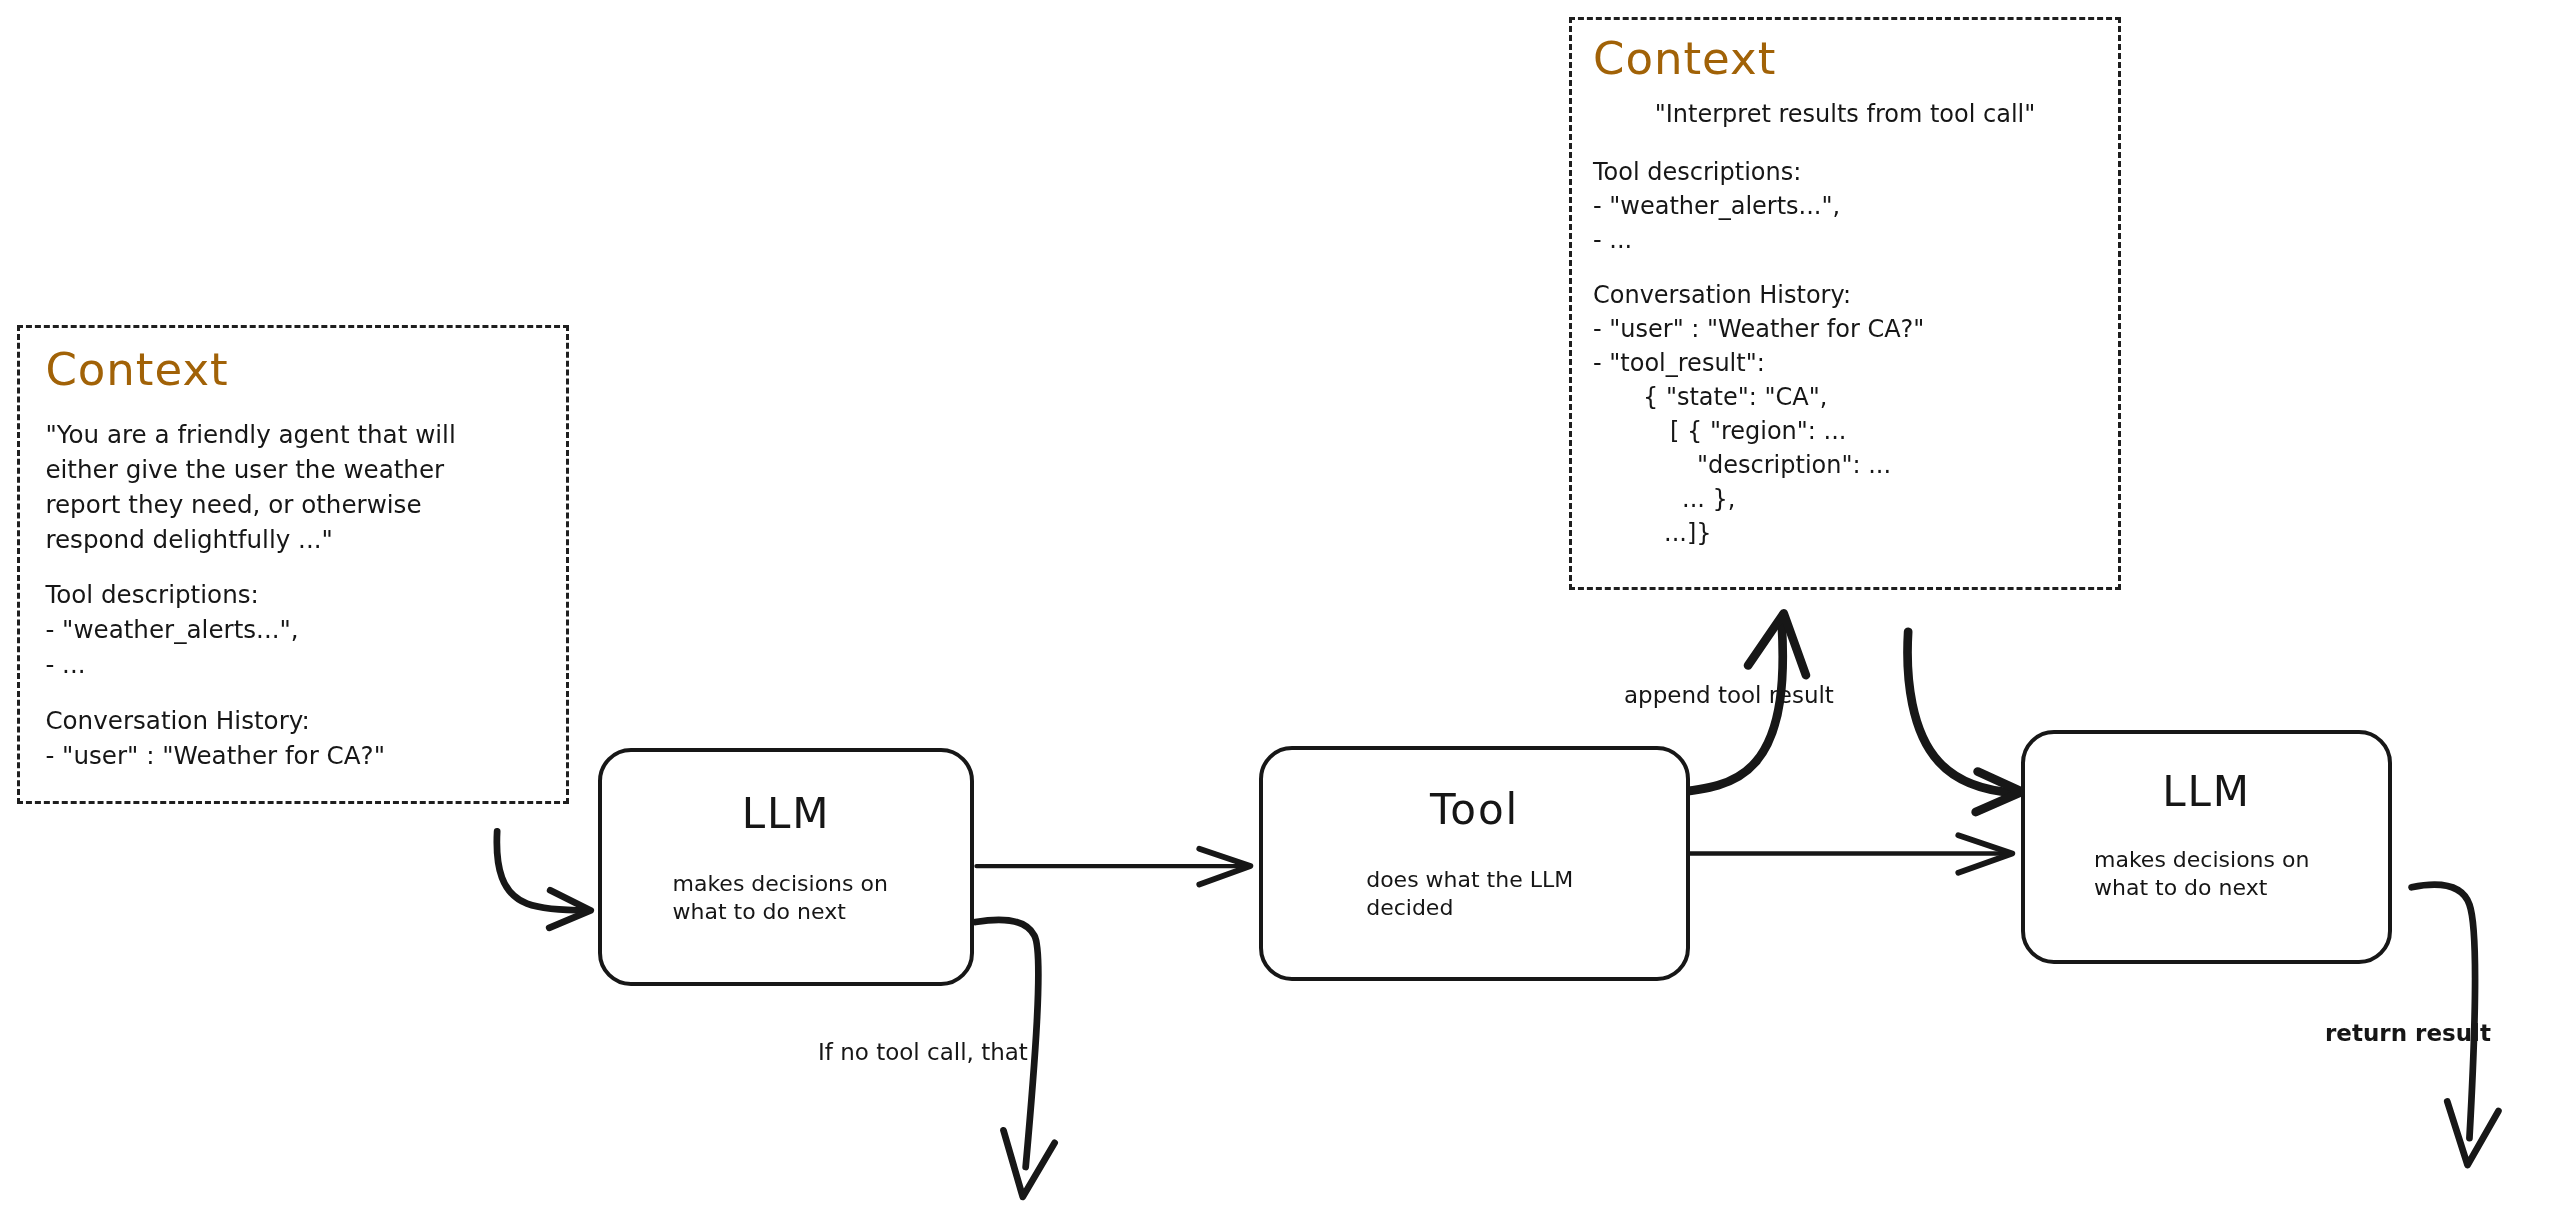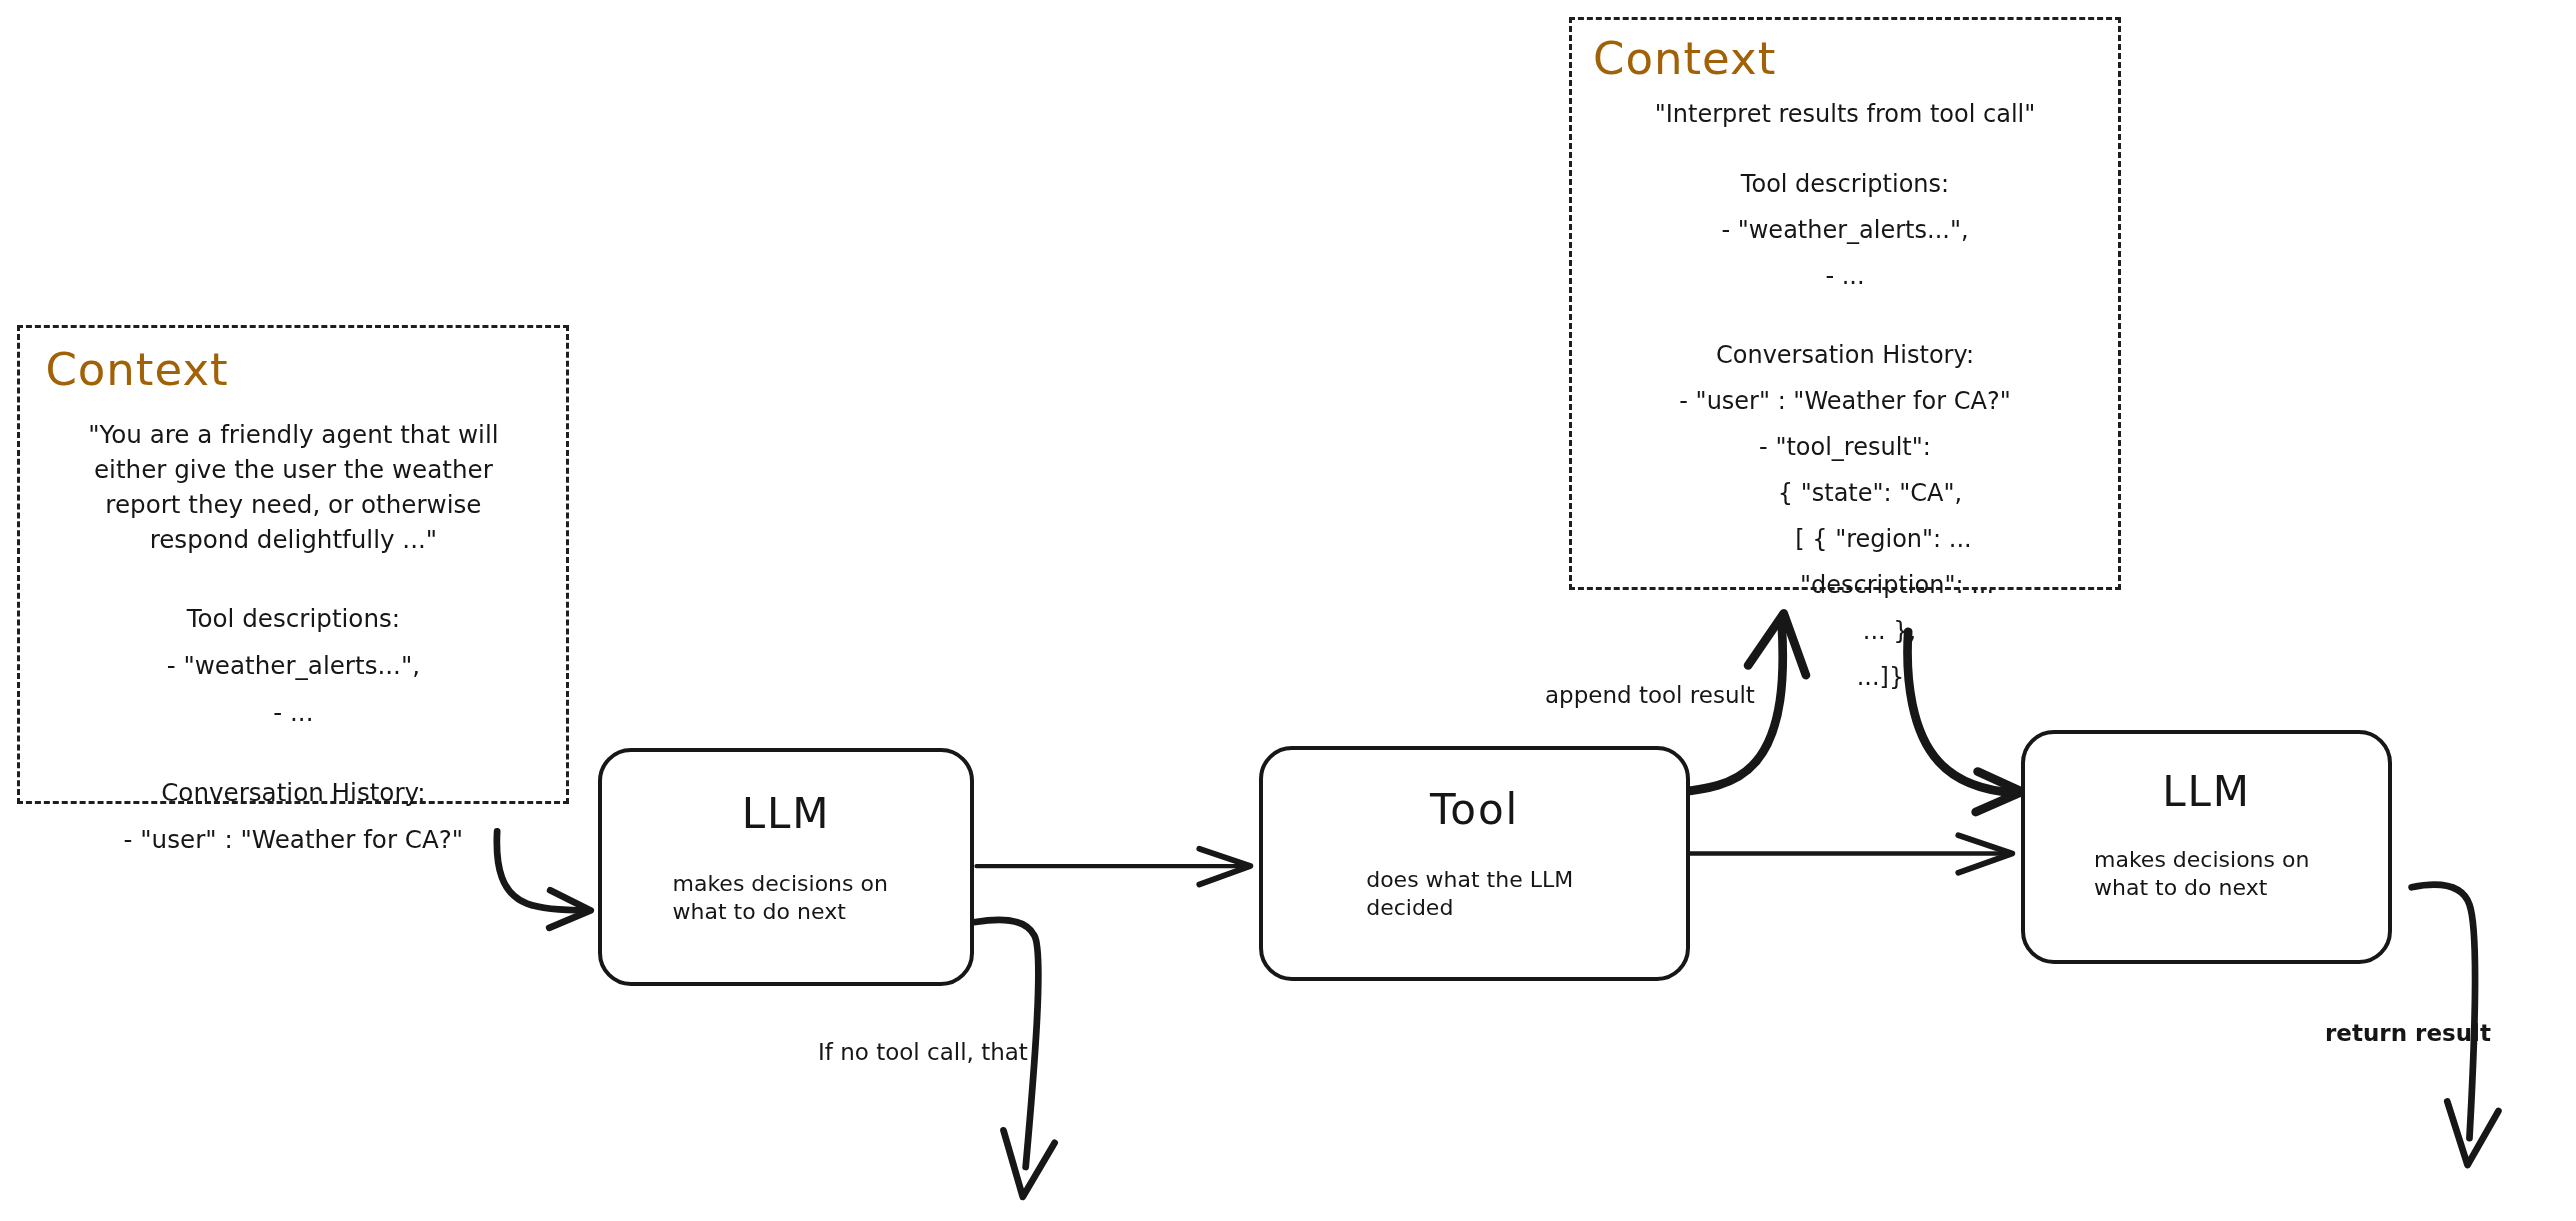--- a/index.html
+++ b/index.html
@@ -35,23 +35,22 @@
   .context-title {
     font-size: 45px;
     letter-spacing: 1px;
     color: #a16207;
     line-height: 1.1;
   }
   .context-body {
     color: #161616;
   }
   .ctx-para {
-    margin: 12px;
+    margin: 0;
     white-space: pre-wrap;
-    text-align: center;
   }
   .ctx-gap { height: 0.85em; }
 
   
   #context-left {
     left: 17.4px;
     top: 325px;
     width: 552px;
     height: 479px;
     padding: 13.5px 25px 0 25px;
@@ -112,21 +111,21 @@
   #node-llm-2 .node-sub { margin-top: 33px; margin-left: -9.6px; }
 
   
   .edge-label {
     position: absolute;
     font-size: 23px;
     color: #161616;
     white-space: nowrap;
   }
   #label-exit          { left: 818px;  top: 1039px; }
-  #label-append        { left: 1545px; top: 682px; text-align: right;  }
+  #label-append        { left: 1624px; top: 682px; text-align: right;  }
   #label-return-result { left: 2325px; top: 1020px; font-weight: bold; }
 </style>
 </head>
 <body>
 
 <div id="canvas">
 
   <svg class="layer" viewBox="0 0 2670 1266">
     <g fill="none" stroke="#171717" stroke-linecap="round" stroke-linejoin="round">
 

